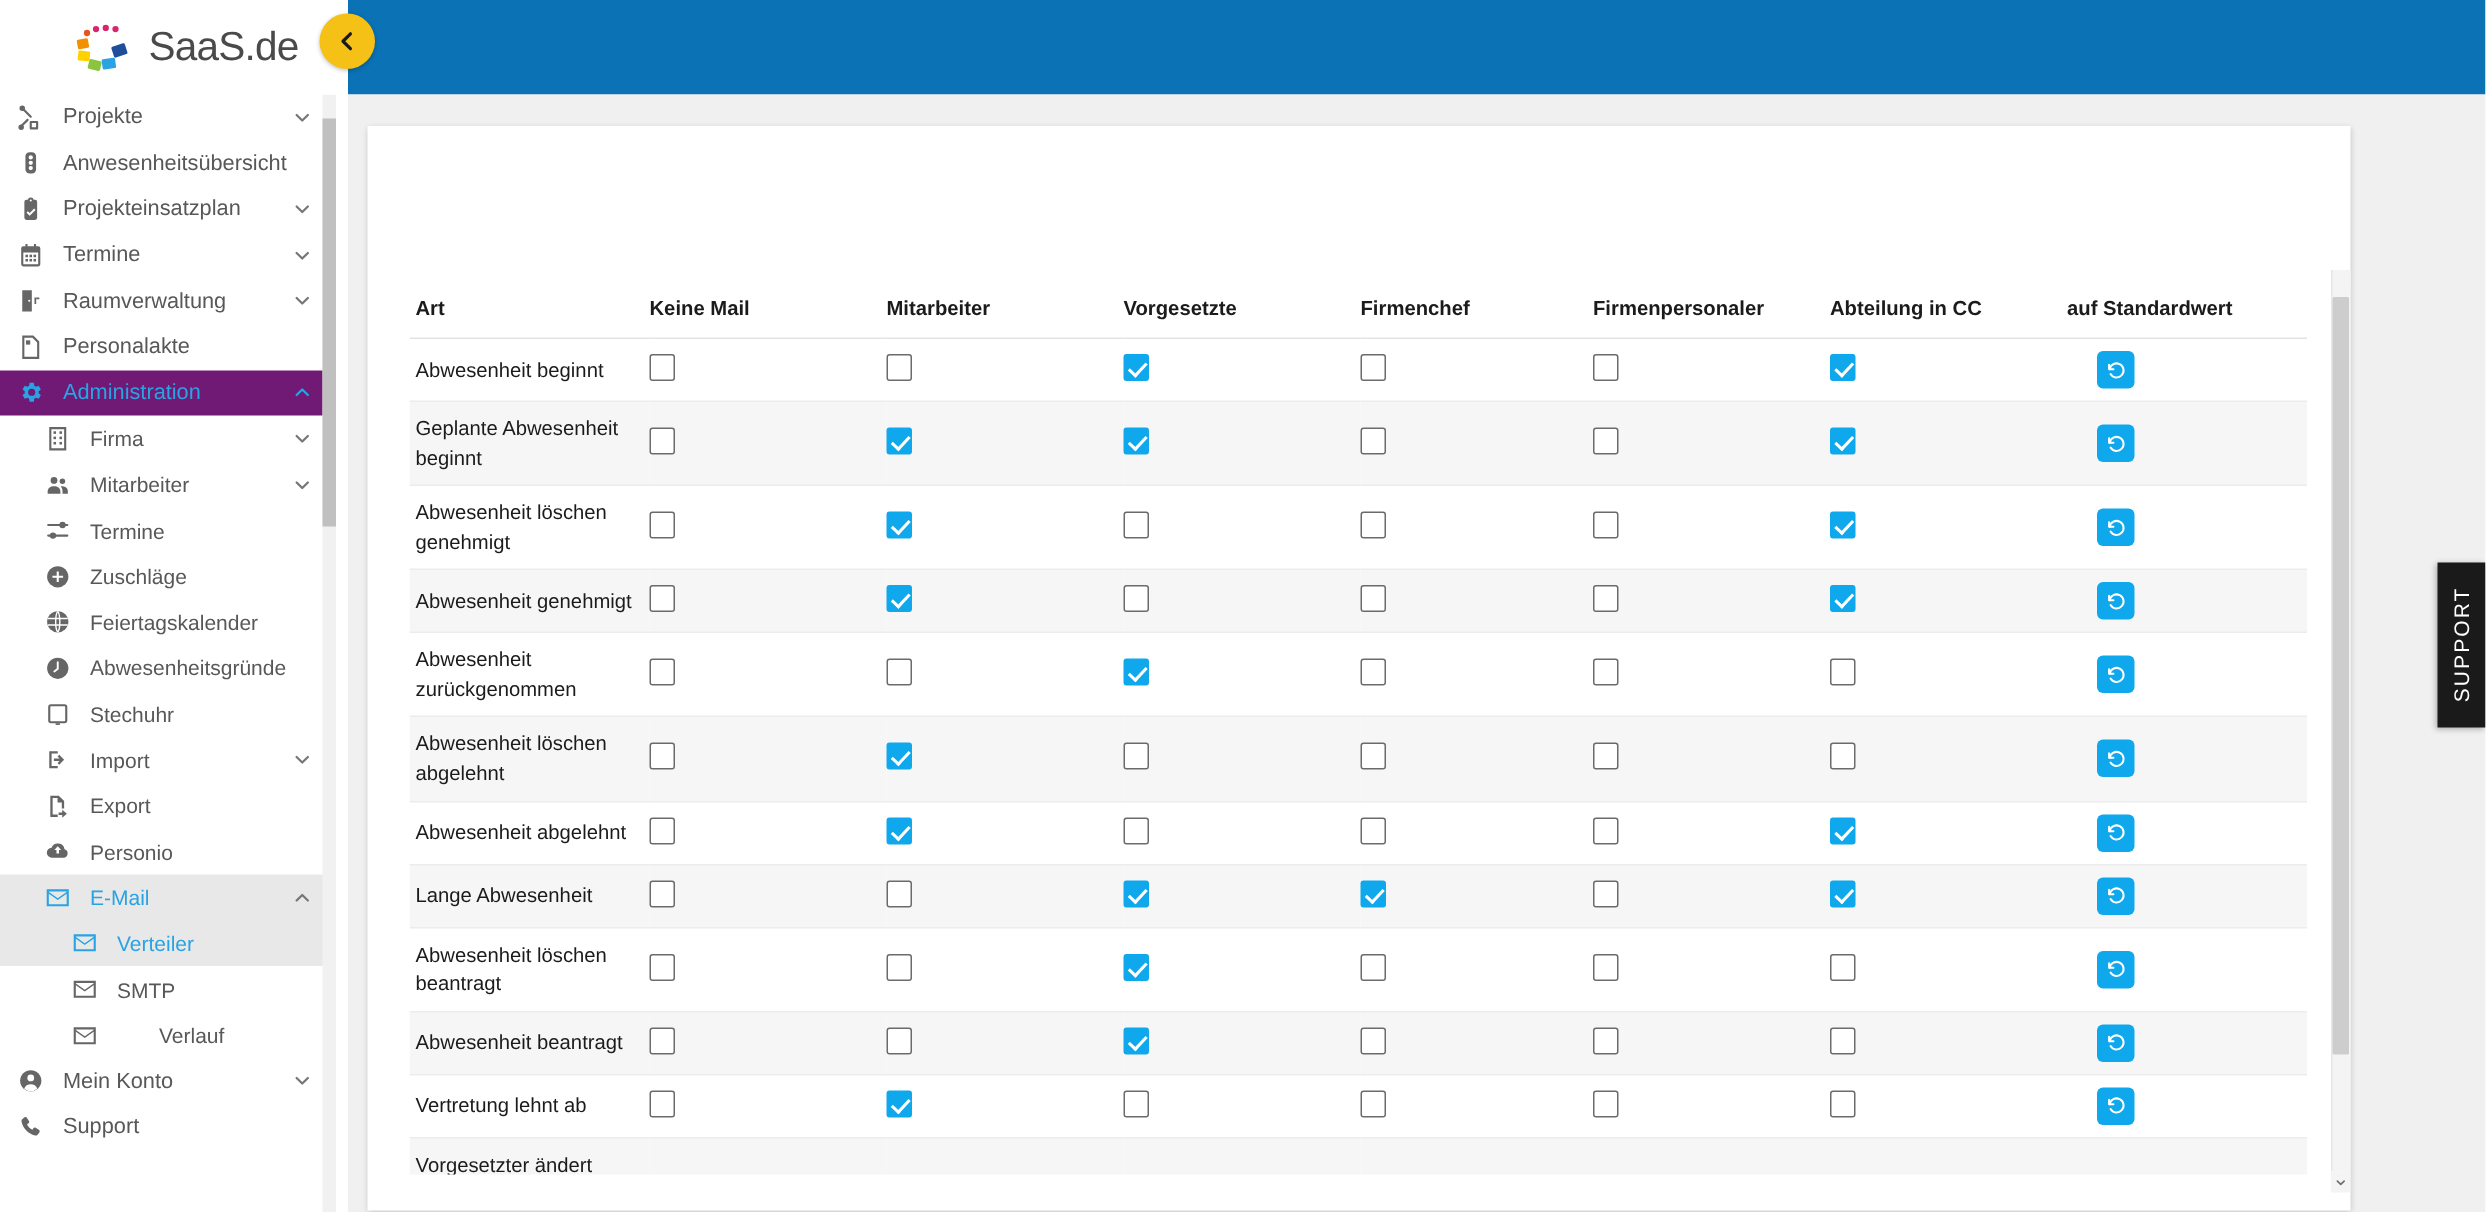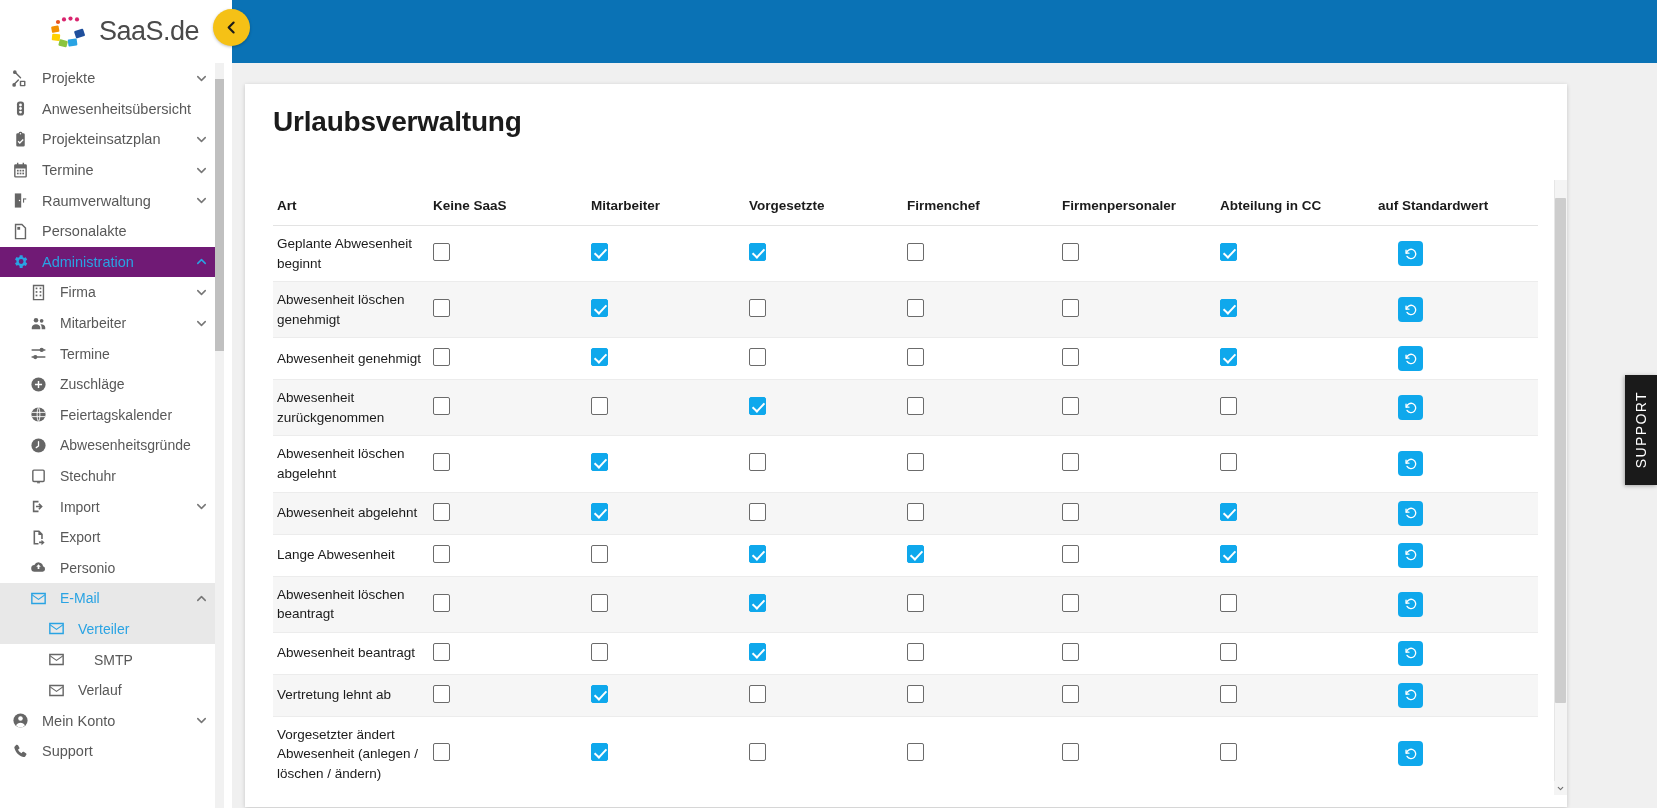--- a/index.html
+++ b/index.html
@@ -390,31 +390,31 @@
         <div class="sb-item sub sub2 highlight" style="padding-left: 48px;">
           <span class="ico">
             <svg width="17" height="17" viewBox="0 0 24 24" fill="currentColor" aria-hidden="true">
               <path d="M2.6 5h18.8v14H2.6z" fill="none" stroke="currentColor" stroke-width="2"></path>
               <path d="M3 6l9 6.4L21 6v1.8l-9 6.4-9-6.4z"></path>
             </svg>
           </span>
           <span class="lbl">Verteiler</span>
           <span class="chev"></span>
         </div>
-        <div class="sb-item sub sub2" style="padding-left: 48px; gap: 16px;">
+        <div class="sb-item sub sub2" style="padding-left: 48px;">
           <span class="ico">
             <svg width="17" height="17" viewBox="0 0 24 24" fill="currentColor" aria-hidden="true">
               <path d="M2.6 5h18.8v14H2.6z" fill="none" stroke="currentColor" stroke-width="2"></path>
               <path d="M3 6l9 6.4L21 6v1.8l-9 6.4-9-6.4z"></path>
             </svg>
           </span>
           <span class="lbl">SMTP</span>
           <span class="chev"></span>
         </div>
-        <div class="sb-item sub sub2" style="padding-left: 48px;">
+        <div class="sb-item sub sub2" style="padding-left: 48px; gap: 28px;">
           <span class="ico">
             <svg width="17" height="17" viewBox="0 0 24 24" fill="currentColor" aria-hidden="true">
               <path d="M2.6 5h18.8v14H2.6z" fill="none" stroke="currentColor" stroke-width="2"></path>
               <path d="M3 6l9 6.4L21 6v1.8l-9 6.4-9-6.4z"></path>
             </svg>
           </span>
           <span class="lbl">Verlauf</span>
           <span class="chev"></span>
         </div>
         <div class="sb-item">
@@ -447,37 +447,51 @@
       <svg width="11" height="11" viewBox="0 0 24 24" fill="none" stroke="currentColor" stroke-width="2.6" stroke-linecap="round" stroke-linejoin="round">
         <polyline points="6 15 12 9 18 15"></polyline>
       </svg>
     </div>
     <div class="sb-track"></div>
     <div class="sb-thumb" style="top:16px;height:272px;"></div>
   </nav>
 
   <main class="main">
     <section class="card">
-      <h1 class="page-title">Urlaubsverwaltung</h1>
 
       <div class="table-wrap">
         <table class="grid">
           <thead>
             <tr id="hdr-row">
                 <th style="width: 160px; padding-left: 4px;">Art</th>
-                <th style="width: 158px;">Keine SaaS</th>
+                <th style="width: 158px;">Keine Mail</th>
                 <th style="width: 158px;">Mitarbeiter</th>
                 <th style="width: 158px;">Vorgesetzte</th>
                 <th style="width: 155px;">Firmenchef</th>
                 <th style="width: 158px;">Firmenpersonaler</th>
                 <th style="width: 158px;">Abteilung in CC</th>
                 <th style="width: 160px;">auf Standardwert</th>
               </tr>
           </thead>
           <tbody id="tbody">
+              <tr>
+                <td class="col-art">Abwesenheit beginnt</td>
+                <td><span class="cb"></span></td>
+                <td><span class="cb"></span></td>
+                <td><span class="cb checked"></span></td>
+                <td><span class="cb"></span></td>
+                <td><span class="cb"></span></td>
+                <td><span class="cb checked"></span></td>
+                <td style="padding-left: 20px;"><button class="reset-btn">
+                    <svg width="14" height="14" viewBox="0 0 24 24" fill="none" stroke="currentColor" stroke-width="2.3" stroke-linecap="round" stroke-linejoin="round">
+                      <path d="M3.5 5.5v5h5"></path>
+                      <path d="M4.2 10.5A8 8 0 1 1 5.2 16"></path>
+                    </svg>
+                  </button></td>
+              </tr>
               <tr>
                 <td class="col-art">Geplante Abwesenheit beginnt</td>
                 <td><span class="cb"></span></td>
                 <td><span class="cb checked"></span></td>
                 <td><span class="cb checked"></span></td>
                 <td><span class="cb"></span></td>
                 <td><span class="cb"></span></td>
                 <td><span class="cb checked"></span></td>
                 <td style="padding-left: 20px;"><button class="reset-btn">
                     <svg width="14" height="14" viewBox="0 0 24 24" fill="none" stroke="currentColor" stroke-width="2.3" stroke-linecap="round" stroke-linejoin="round">

